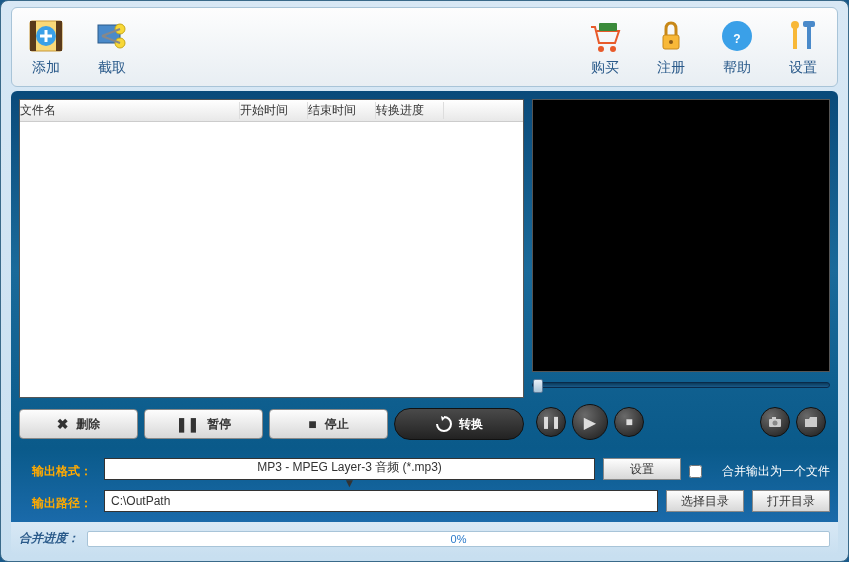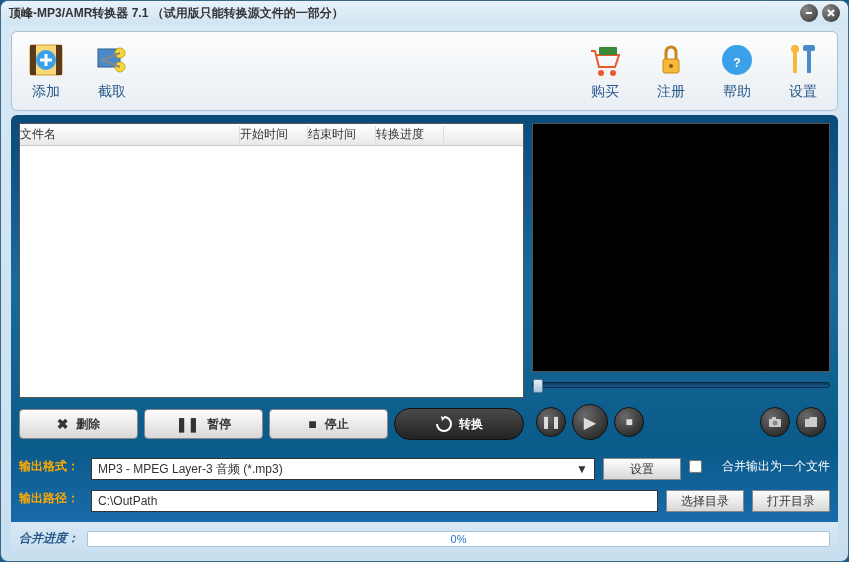--- a/index.html
+++ b/index.html
@@ -36,56 +36,40 @@
 .slider-row { height: 18px; display: flex; align-items: center; margin: 4px 0; }
 .slider-track { flex: 1; height: 6px; background: linear-gradient(to bottom, #0a3a5a, #1a5a8a); border: 1px solid #0a2a4a; border-radius: 3px; position: relative; }
 .slider-thumb { position: absolute; left: 0; top: -4px; width: 10px; height: 14px; background: linear-gradient(to bottom, #e8f0f8, #a8c4d8); border: 1px solid #5a7a9a; border-radius: 2px; cursor: pointer; }
 
 .player-row { display: flex; gap: 6px; margin-top: 6px; margin-bottom: 8px; align-items: center; padding: 0 4px; }
 .pbtn { width: 30px; height: 30px; border-radius: 50%; background: radial-gradient(circle at 35% 30%, #6a6a6a, #1a1a1a); border: 1px solid #111; display: flex; align-items: center; justify-content: center; cursor: pointer; color: #ddd; font-size: 12px; }
 .pbtn.big { width: 36px; height: 36px; font-size: 16px; }
 .pspacer { flex: 1; }
 
 .bottompanel { margin: 0 10px; background: linear-gradient(to bottom, #0a5a8a, #1a6aaa); padding: 10px 8px; display: flex; flex-direction: column; gap: 10px; }
-.brow { display: flex; align-items: flex-start; gap: 8px; }
+.brow { display: flex; align-items: flex-end; gap: 8px; margin-left: 13px; }
 .blabel { width: 64px; color: #fa0; font-weight: bold; }
 .binput { flex: 1; height: 22px; background: #fff; border: 1px solid #333; padding: 0 6px; display: flex; align-items: center; color: #333; font-family: "SimSun", monospace; }
-.binput.combo { justify-content: space-between; }
+.binput.combo { justify-content: space-between; flex-direction: column; }
 .bbtn { width: 78px; height: 22px; background: linear-gradient(to bottom, #fdfdfd, #d8d8d8); border: 1px solid #888; display: flex; align-items: center; justify-content: center; cursor: pointer; color: #333; }
 .bcheck { display: flex; align-items: center; gap: 20px; color: #fff; }
 .bcheck input { width: 13px; height: 13px; }
 
 .progressbar-row { margin: 0 10px 6px 10px; background: linear-gradient(to bottom, #d8e8f5, #c8dff0); border-radius: 0 0 6px 6px; padding: 8px; display: flex; align-items: center; gap: 8px; }
 .plabel { color: #2a5a8a; font-weight: bold; font-style: italic; }
 .progress { flex: 1; height: 16px; background: #fff; border: 1px solid #a8c4d8; border-radius: 2px; position: relative; }
 .progress-text { position: absolute; width: 100%; text-align: center; top: 1px; color: #2a7aca; font-size: 11px; }
 
 svg { display: block; }
 </style>
 </head>
 <body>
 
 <div class="window">
 
-  <div class="titlebar">
-    <div class="titlebar-title">顶峰-MP3/AMR转换器 7.1 （试用版只能转换源文件的一部分）</div>
-    <div class="titlebar-btns">
-      <div class="titlebar-btn">
-        <svg width="10" height="10">
-            <line x1="2" y1="5" x2="8" y2="5" stroke="#fff" stroke-width="2"></line>
-          </svg>
-      </div>
-      <div class="titlebar-btn">
-        <svg width="10" height="10">
-            <line x1="2" y1="2" x2="8" y2="8" stroke="#fff" stroke-width="2"></line>
-            <line x1="8" y1="2" x2="2" y2="8" stroke="#fff" stroke-width="2"></line>
-          </svg>
-      </div>
-    </div>
-  </div>
 
   <div class="toolbar">
     <div class="toolbar-left">
       <div class="tbtn">
         <div class="ticon">
           <svg width="40" height="38">
               <rect x="4" y="4" width="32" height="30" fill="#f8d878" stroke="#c89838" rx="2"></rect>
               <rect x="4" y="4" width="6" height="30" fill="#5a3a1a"></rect>
               <rect x="30" y="4" width="6" height="30" fill="#5a3a1a"></rect>
               <circle cx="20" cy="19" r="10" fill="#3aa0e8"></circle>

